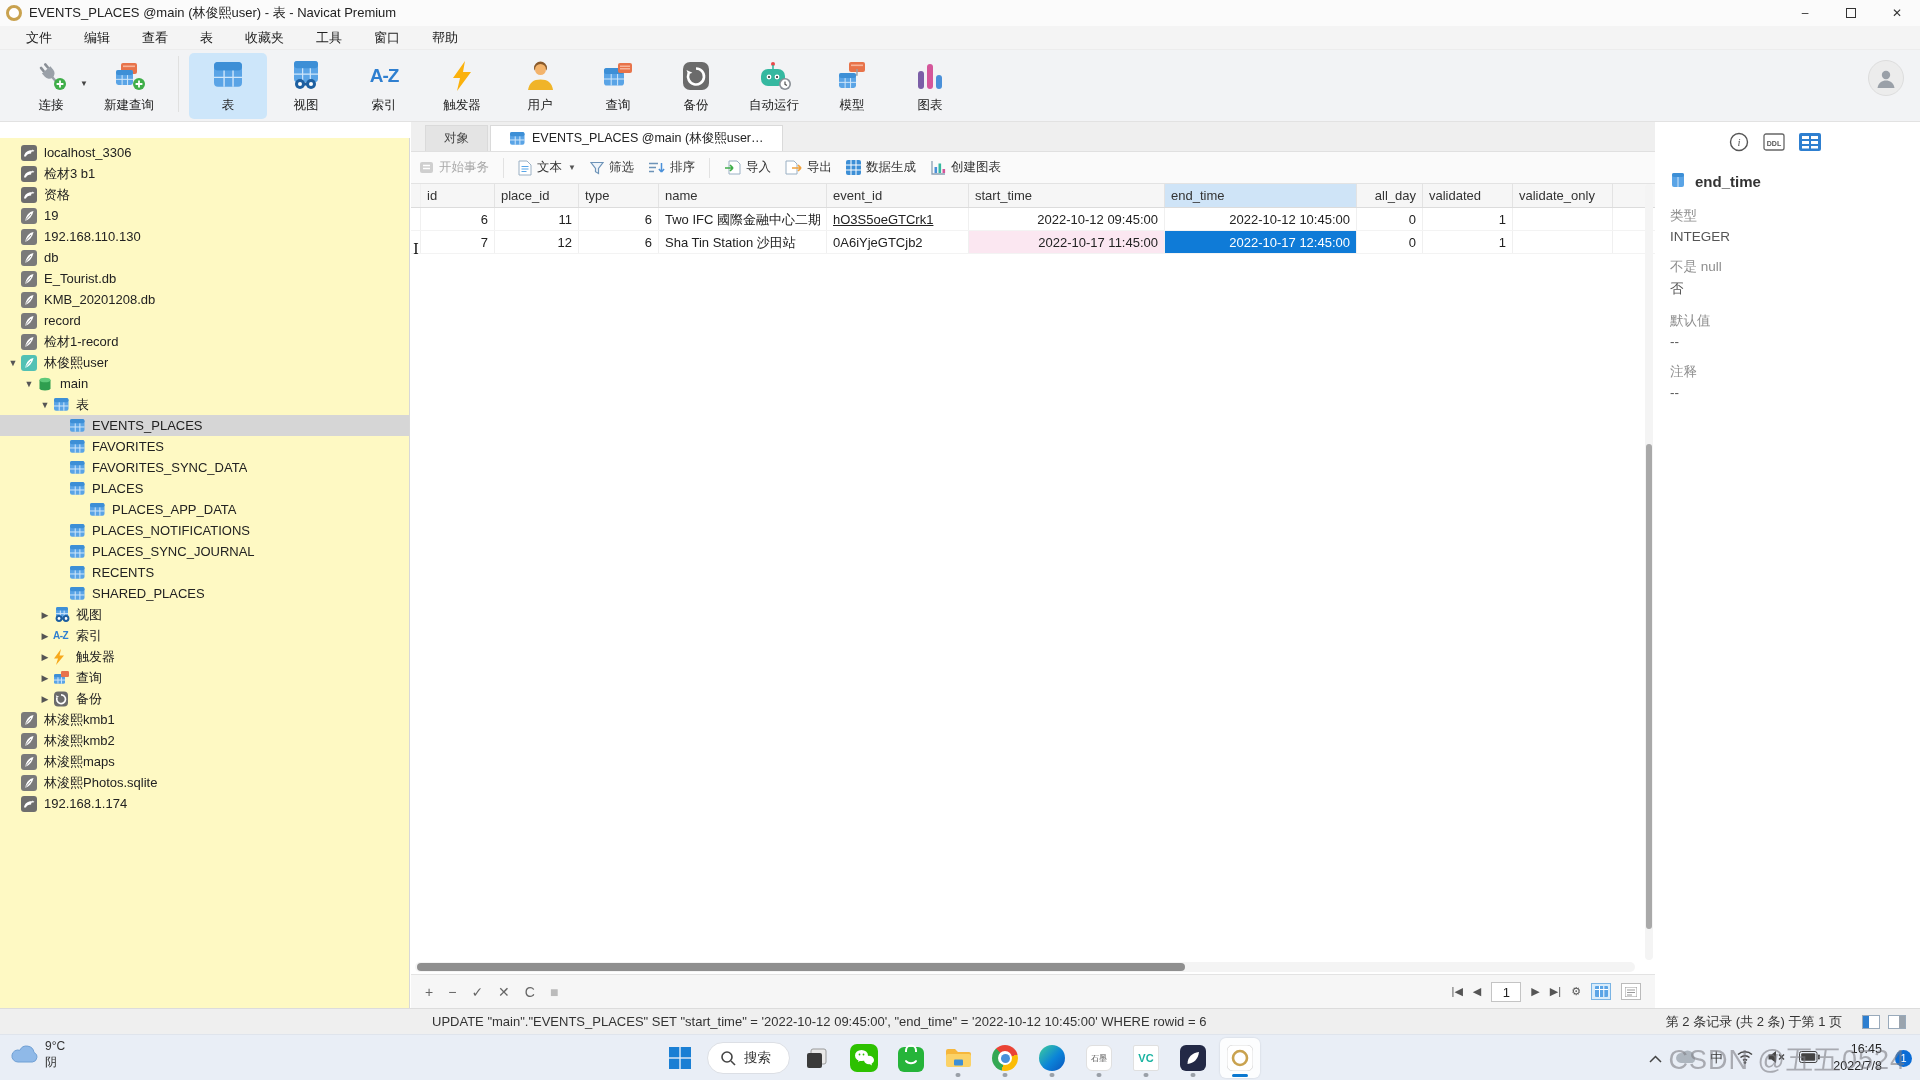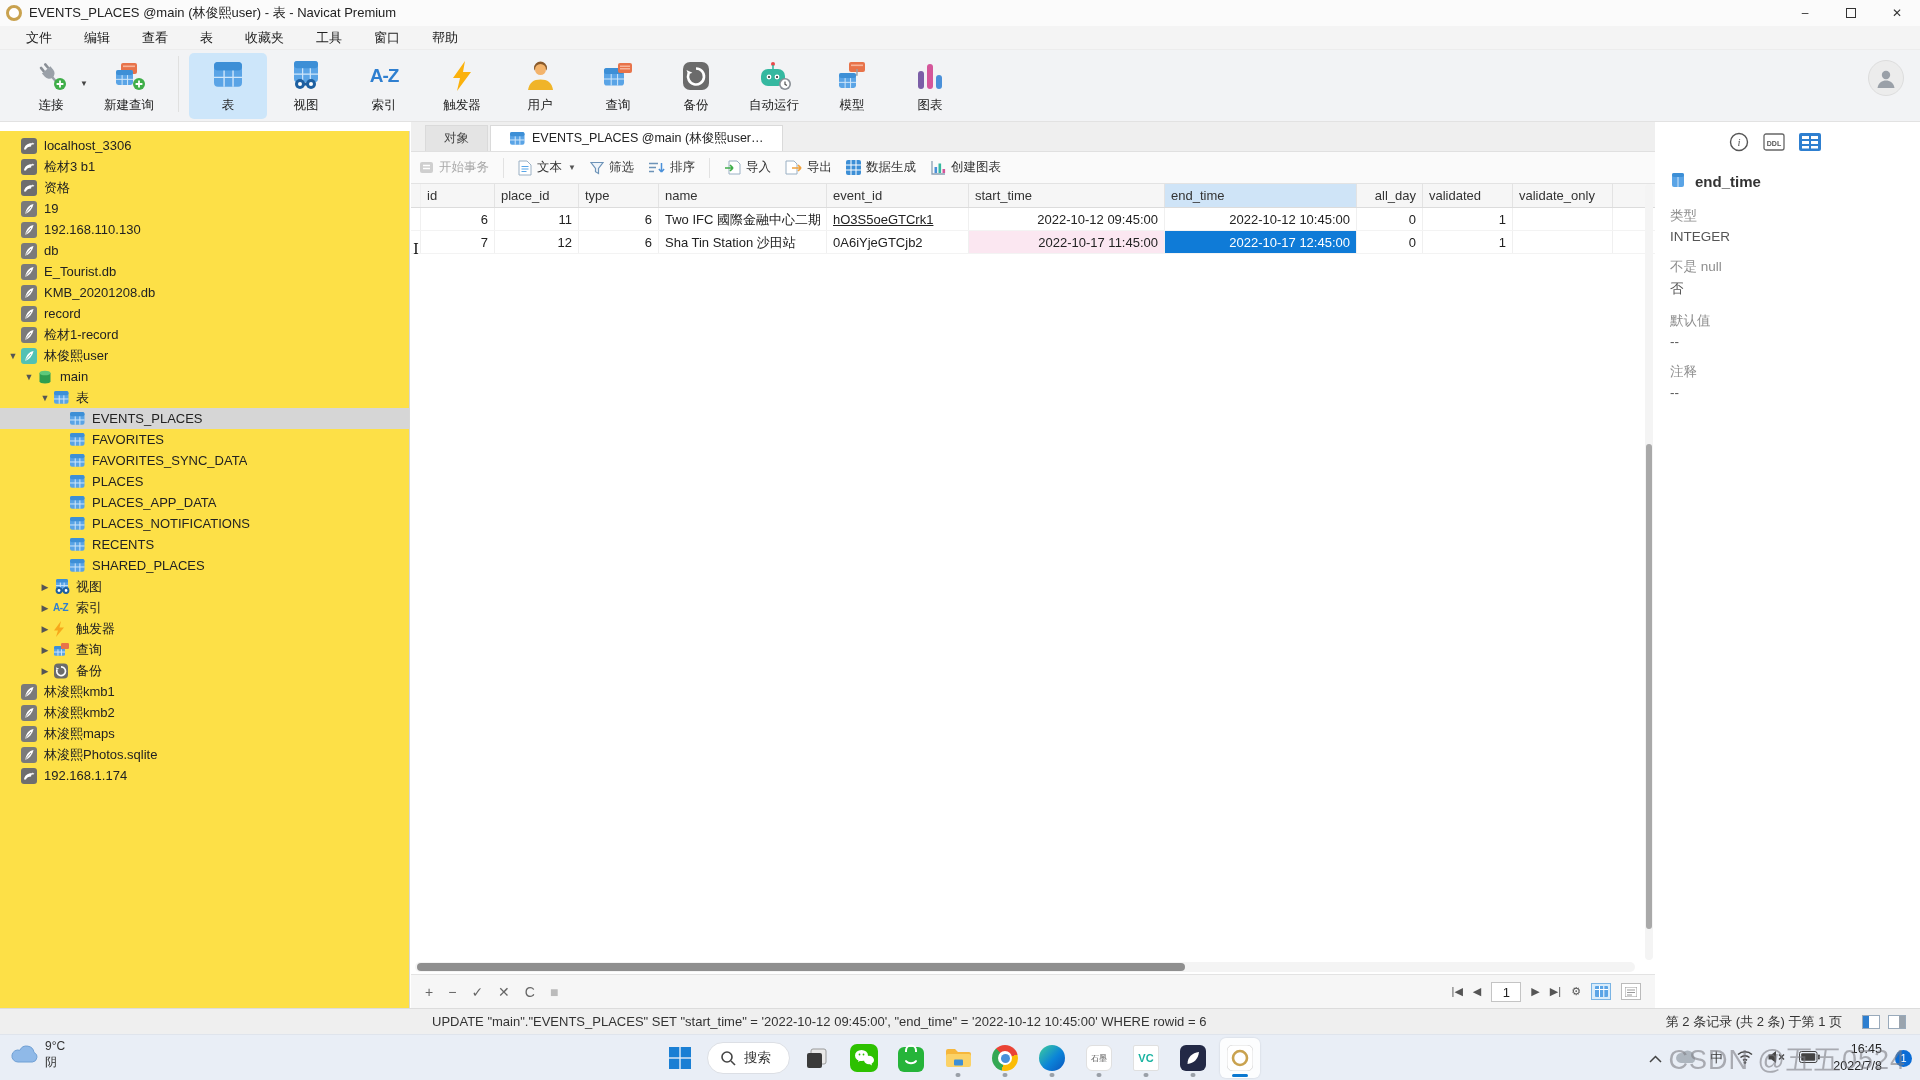--- a/index.html
+++ b/index.html
@@ -23,21 +23,21 @@
   .tb-btn { width:78px; height:66px; margin-top:3px; display:flex; flex-direction:column; align-items:center; justify-content:flex-start; border-radius:5px; position:relative; }
   .tb-btn.active { background:#cde6fa; }
   .tb-btn .big-ic { height:38px; display:flex; align-items:center; justify-content:center; margin-top:4px; }
   .tb-btn .tb-label { font-size:12.5px; color:#222; margin-top:2px; white-space:nowrap; }
   .tb-caret { position:absolute; right:2px; top:26px; font-size:8px; color:#444; }
   .tb-sep { width:1px; height:56px; background:#e0e0e0; margin:6px 10px 0 10px; }
   .avatar { position:absolute; right:16px; top:60px; width:36px; height:36px; border-radius:50%; background:#ececec; border:1px solid #ddd; display:flex; align-items:center; justify-content:center; }
 
   
   .content { position:absolute; left:0; top:122px; width:1920px; height:886px; }
-  .sidebar { position:absolute; left:0; top:9px; width:410px; height:886px; background:#fde047; border-right:1px solid #d8d8d8; overflow:hidden; padding-top:4px; }
+  .sidebar { position:absolute; left:0; top:16px; width:410px; height:886px; background:#fef9c3; border-right:1px solid #d8d8d8; overflow:hidden; padding-top:4px; }
   .tree-row { height:21px; display:flex; align-items:center; font-size:13px; color:#222; white-space:nowrap; }
   .tree-row.selected { background:#d6d6d6; }
   .tree-arrow { width:16px; text-align:center; font-size:9px; color:#555; flex:none; }
   .tree-ic { width:17px; height:16px; flex:none; margin-right:6px; display:flex; align-items:center; }
   .tree-label { overflow:hidden; }
 
   .central { position:absolute; left:411px; top:0; width:1244px; height:886px; background:#fff; }
   .tabstrip { position:absolute; left:0; top:0; width:100%; height:30px; background:#efefef; display:flex; align-items:flex-end; padding-left:14px; border-bottom:1px solid #e0e0e0; }
   .tab { height:26px; display:flex; align-items:center; padding:0 18px; font-size:12.5px; color:#444; background:#e4e4e4; border:1px solid #dadada; border-bottom:none; margin-right:2px; }
   .tab.active { background:#fff; color:#222; }
@@ -557,21 +557,21 @@
                 <g transform="translate(1,1)">
                   <rect width="14.5" height="12.76" rx="2.0300000000000002" fill="#5aa4e6"></rect>
                   <rect width="14.5" height="4.35" rx="2.0300000000000002" fill="#3d8fd6"></rect>
                   <path d="M0 7.9750000000000005h14.5M5.22 4.35v8.41M9.860000000000001 4.35v8.41" stroke="#cfe6fa" stroke-width="1" fill="none"></path>
                 </g>
               </svg>
             </span>
           </span>
     <span class="tree-label">PLACES</span>
         </div>
-        <div class="tree-row" style="padding-left:53px;">
+        <div class="tree-row" style="padding-left:53px;margin-left:20px;">
     <span class="tree-arrow"></span>
     <span class="tree-ic">
             <span class="icon" style="display:flex;align-items:center;">
               <svg width="17" height="16" viewBox="0 0 17 16">
                 <g transform="translate(1,1)">
                   <rect width="14.5" height="12.76" rx="2.0300000000000002" fill="#5aa4e6"></rect>
                   <rect width="14.5" height="4.35" rx="2.0300000000000002" fill="#3d8fd6"></rect>
                   <path d="M0 7.9750000000000005h14.5M5.22 4.35v8.41M9.860000000000001 4.35v8.41" stroke="#cfe6fa" stroke-width="1" fill="none"></path>
                 </g>
               </svg>
@@ -586,20 +586,35 @@
               <svg width="17" height="16" viewBox="0 0 17 16">
                 <g transform="translate(1,1)">
                   <rect width="14.5" height="12.76" rx="2.0300000000000002" fill="#5aa4e6"></rect>
                   <rect width="14.5" height="4.35" rx="2.0300000000000002" fill="#3d8fd6"></rect>
                   <path d="M0 7.9750000000000005h14.5M5.22 4.35v8.41M9.860000000000001 4.35v8.41" stroke="#cfe6fa" stroke-width="1" fill="none"></path>
                 </g>
               </svg>
             </span>
           </span>
     <span class="tree-label">PLACES_NOTIFICATIONS</span>
+        </div>
+        <div class="tree-row" style="padding-left:53px;">
+    <span class="tree-arrow"></span>
+    <span class="tree-ic">
+            <span class="icon" style="display:flex;align-items:center;">
+              <svg width="17" height="16" viewBox="0 0 17 16">
+                <g transform="translate(1,1)">
+                  <rect width="14.5" height="12.76" rx="2.0300000000000002" fill="#5aa4e6"></rect>
+                  <rect width="14.5" height="4.35" rx="2.0300000000000002" fill="#3d8fd6"></rect>
+                  <path d="M0 7.9750000000000005h14.5M5.22 4.35v8.41M9.860000000000001 4.35v8.41" stroke="#cfe6fa" stroke-width="1" fill="none"></path>
+                </g>
+              </svg>
+            </span>
+          </span>
+    <span class="tree-label">PLACES_SYNC_JOURNAL</span>
         </div>
         <div class="tree-row" style="padding-left:53px;">
     <span class="tree-arrow"></span>
     <span class="tree-ic">
             <span class="icon" style="display:flex;align-items:center;">
               <svg width="17" height="16" viewBox="0 0 17 16">
                 <g transform="translate(1,1)">
                   <rect width="14.5" height="12.76" rx="2.0300000000000002" fill="#5aa4e6"></rect>
                   <rect width="14.5" height="4.35" rx="2.0300000000000002" fill="#3d8fd6"></rect>
                   <path d="M0 7.9750000000000005h14.5M5.22 4.35v8.41M9.860000000000001 4.35v8.41" stroke="#cfe6fa" stroke-width="1" fill="none"></path>

